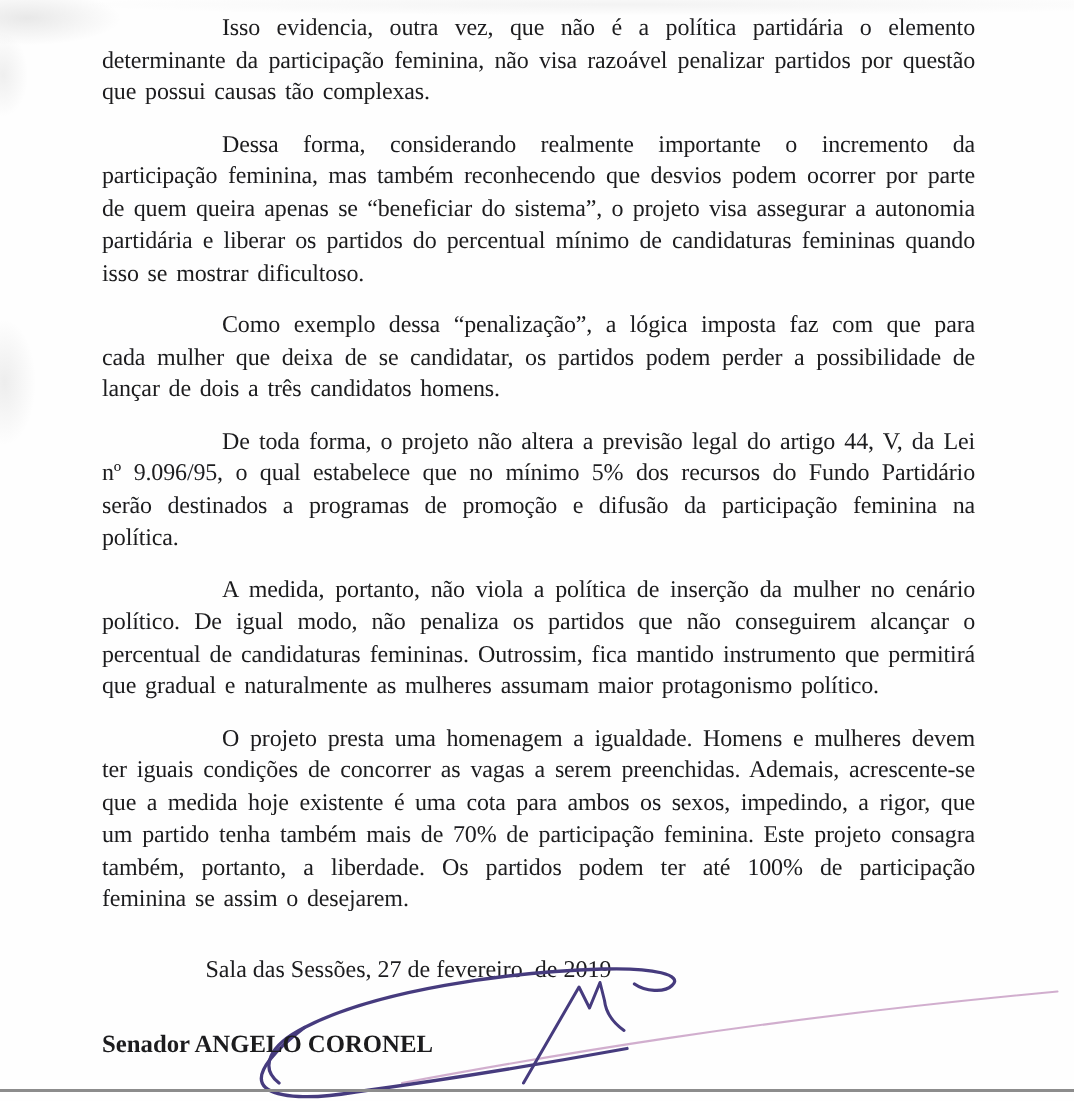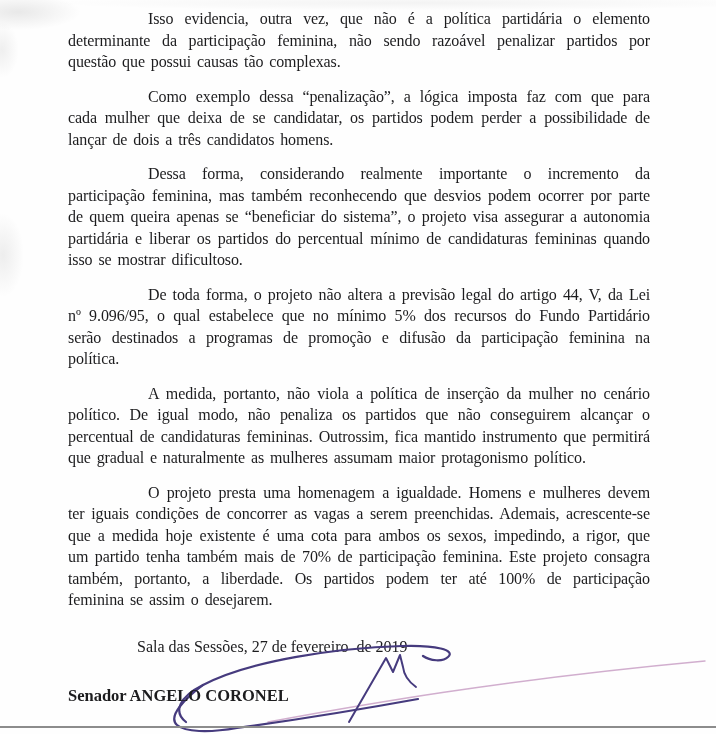--- a/index.html
+++ b/index.html
@@ -72,23 +72,23 @@
     background: #8c8c8c;
     z-index: 4;
   }
 </style>
 </head>
 <body>
 
 <div class="page">
 
   <div class="content">
-    <p class="body-par">Isso evidencia, outra vez, que não é a política partidária o elemento determinante da participação feminina, não sendo razoável penalizar partidos por questão que possui causas tão complexas.</p>
+    <p class="body-par">Isso evidencia, outra vez, que não é a política partidária o elemento determinante da participação feminina, não visa razoável penalizar partidos por questão que possui causas tão complexas.</p>
+    <p class="body-par">Dessa forma, considerando realmente importante o incremento da participação feminina, mas também reconhecendo que desvios podem ocorrer por parte de quem queira apenas se “beneficiar do sistema”, o projeto visa assegurar a autonomia partidária e liberar os partidos do percentual mínimo de candidaturas femininas quando isso se mostrar dificultoso.</p>
     <p class="body-par">Como exemplo dessa “penalização”, a lógica imposta faz com que para cada mulher que deixa de se candidatar, os partidos podem perder a possibilidade de lançar de dois a três candidatos homens.</p>
-    <p class="body-par">Dessa forma, considerando realmente importante o incremento da participação feminina, mas também reconhecendo que desvios podem ocorrer por parte de quem queira apenas se “beneficiar do sistema”, o projeto visa assegurar a autonomia partidária e liberar os partidos do percentual mínimo de candidaturas femininas quando isso se mostrar dificultoso.</p>
     <p class="body-par">De toda forma, o projeto não altera a previsão legal do artigo 44, V, da Lei nº 9.096/95, o qual estabelece que no mínimo 5% dos recursos do Fundo Partidário serão destinados a programas de promoção e difusão da participação feminina na política.</p>
     <p class="body-par">A medida, portanto, não viola a política de inserção da mulher no cenário político. De igual modo, não penaliza os partidos que não conseguirem alcançar o percentual de candidaturas femininas. Outrossim, fica mantido instrumento que permitirá que gradual e naturalmente as mulheres assumam maior protagonismo político.</p>
     <p class="body-par">O projeto presta uma homenagem a igualdade. Homens e mulheres devem ter iguais condições de concorrer as vagas a serem preenchidas. Ademais, acrescente-se que a medida hoje existente é uma cota para ambos os sexos, impedindo, a rigor, que um partido tenha também mais de 70% de participação feminina.  Este projeto consagra também, portanto, a liberdade. Os partidos podem ter até 100% de participação feminina se assim o desejarem.</p>
     <div class="date-line">Sala das Sessões, 27 de fevereiro  de 2019</div>
   </div>
 
   <svg class="sig-svg" viewBox="150 628 566 106" aria-hidden="true">
 
     <path d="M 268 722 C 360 705, 500 680, 705 661" fill="none" stroke-width="1.4" stroke-linecap="round" opacity="0.85" stroke="#c9a0c6"></path>
 

